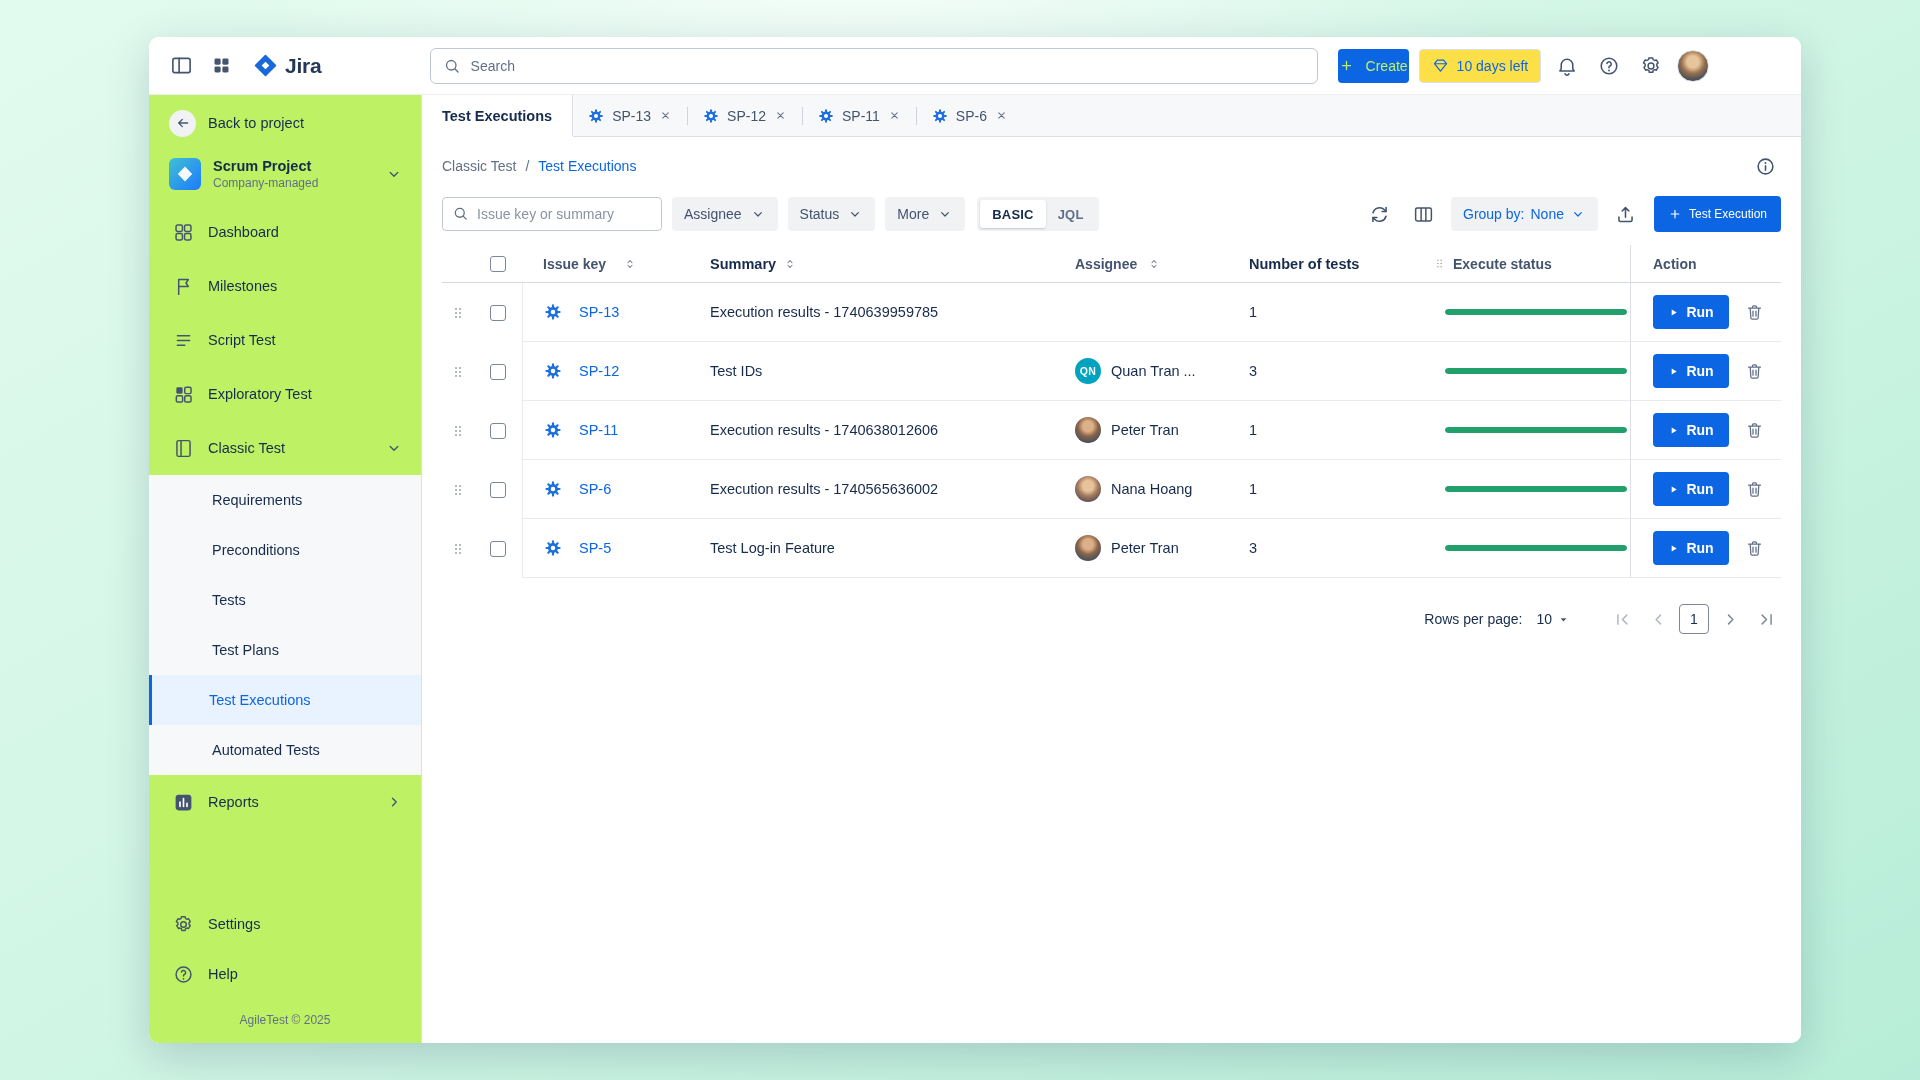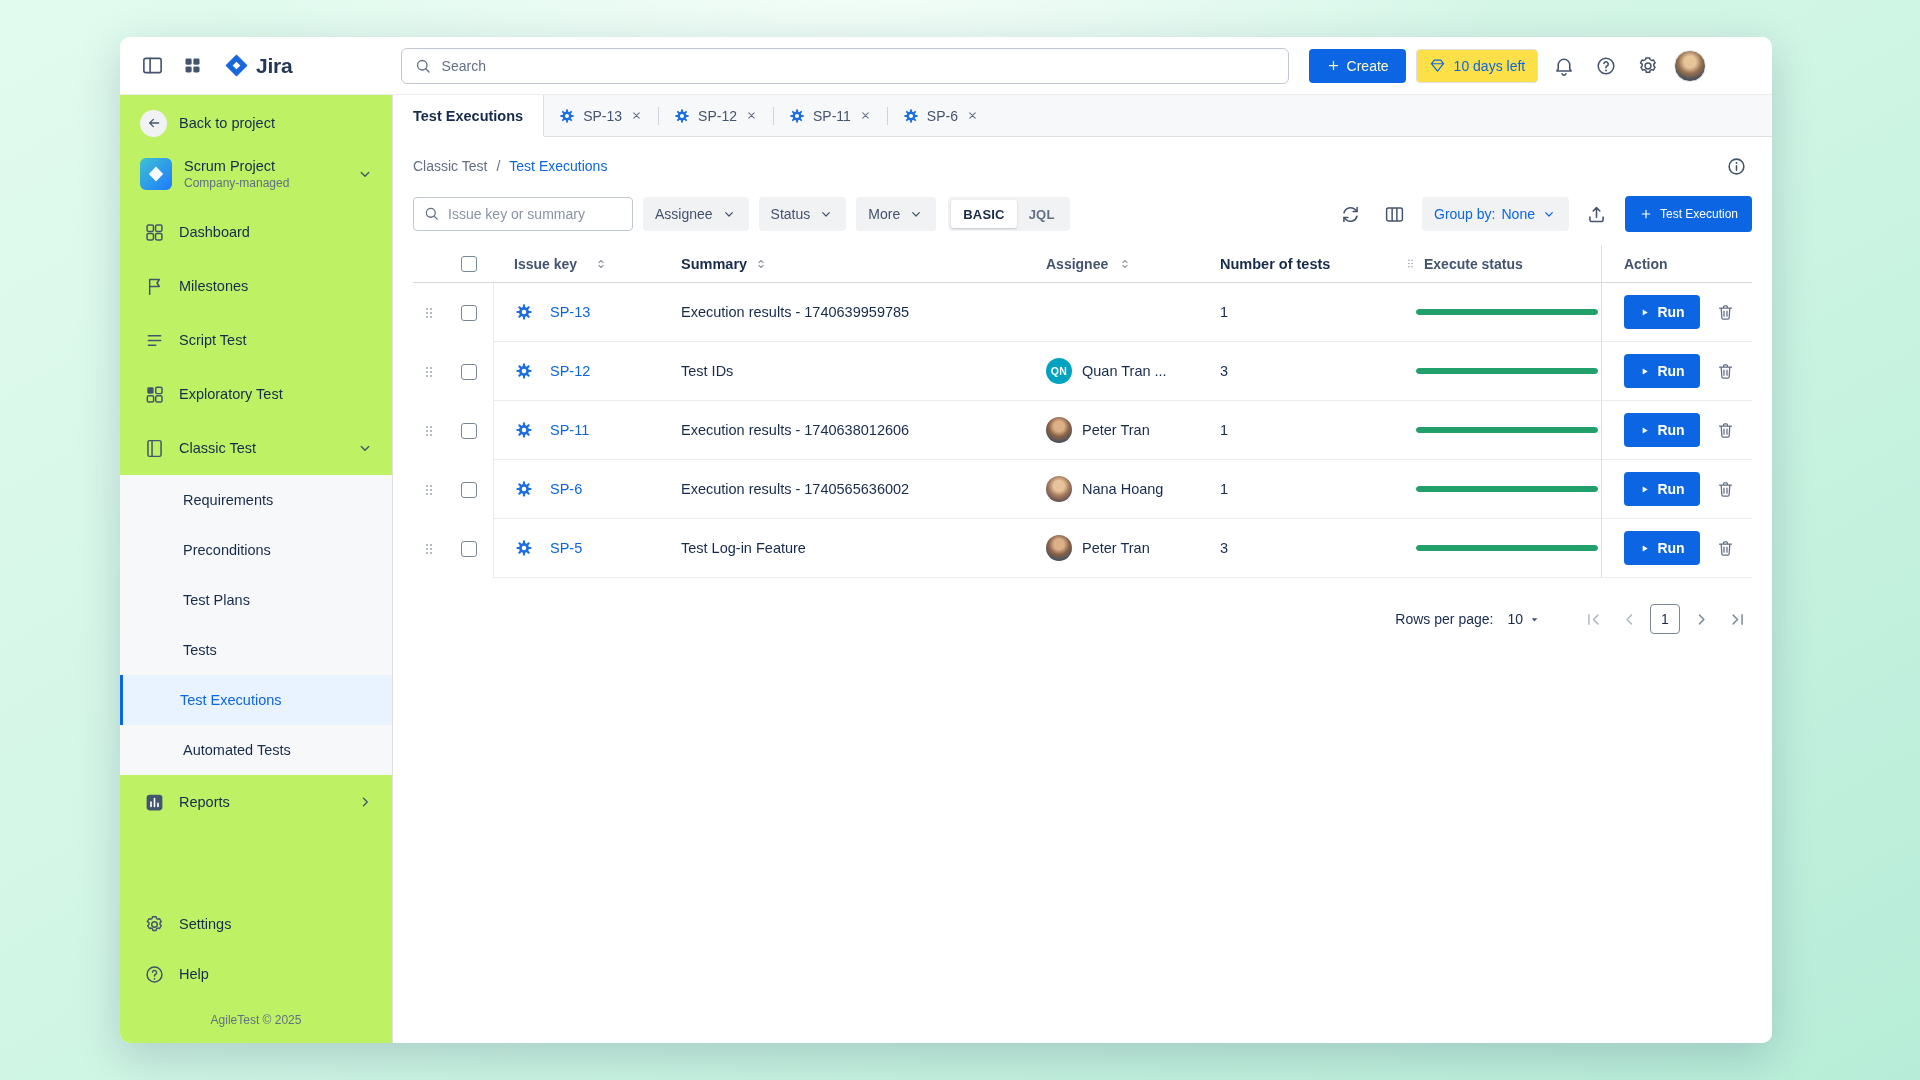--- a/index.html
+++ b/index.html
@@ -9,53 +9,53 @@
     font-family:"Liberation Sans",sans-serif;
     background:
       radial-gradient(1100px 520px at 45% -5%, rgba(255,255,255,.75) 0%, rgba(255,255,255,0) 60%),
       linear-gradient(150deg,#e2fbef 0%,#d2f6e6 45%,#b7edd8 100%);
     color:#172b4d;
   }
   svg{display:block}
   button{font-family:inherit;cursor:pointer}
 
   .window{
-    position:absolute;left:120px;top:37px;width:1652px;height:1006px;
+    position:absolute;left:149px;top:37px;width:1652px;height:1006px;
     background:#fff;border-radius:10px;overflow:hidden;
     box-shadow:0 12px 44px rgba(9,30,66,.18);
     display:flex;flex-direction:column;
   }
 
   
   .topbar{height:58px;flex:0 0 58px;display:flex;align-items:center;padding:0 16px;gap:8px;border-bottom:1px solid #eceef0;background:#fff}
   .icon-btn{width:32px;height:32px;display:flex;align-items:center;justify-content:center;background:transparent;border:none;border-radius:4px;color:#44546f;padding:0}
   .logo{display:flex;align-items:center;gap:7px;margin-left:8px}
   .logo-text{font-size:21px;font-weight:700;color:#253858;letter-spacing:-.2px}
   .search-wrap{width:888px;flex:0 1 888px;margin-left:100px;position:relative;height:36px}
   .search-wrap input{width:100%;height:100%;border:1px solid #c1c7d0;border-radius:6px;padding:0 12px 0 40px;font-size:14px;color:#172b4d;outline:none;font-family:inherit;background:#fff}
   .search-wrap input::placeholder{color:#626f86}
   .search-icon{position:absolute;left:13px;top:9px;color:#626f86}
   .topbar-right{display:flex;align-items:center;gap:10px;margin-left:12px}
-  .create-btn{height:34px;background:#0c66e4;color:#fef9c3;border:none;border-radius:4px;font-size:14px;font-weight:500;display:flex;align-items:center;gap:6px;padding:0 17px}
+  .create-btn{height:34px;background:#0c66e4;color:#bef264;border:none;border-radius:4px;font-size:14px;font-weight:500;display:flex;align-items:center;gap:12px;padding:0 1px}
   .trial-btn{height:34px;background:#fde047;color:#0c66e4;border:1px solid #dcdfe4;border-radius:4px;font-size:14px;font-weight:500;display:flex;align-items:center;gap:8px;padding:0 12px}
   .avatar{width:32px;height:32px;border-radius:50%;border:1px solid #e3e5e9}
   .photo-user{background:radial-gradient(circle at 50% 36%,#e8c49a 24%,#96704e 48%,#3e4a59 78%)}
 
   
   .body-row{flex:1;display:flex;min-height:0}
   .sidebar{width:273px;flex:0 0 273px;border-right:1px solid #dcdfe4;background:#bef264;display:flex;flex-direction:column;padding-top:8px}
   .main{flex:1;min-width:0;display:flex;flex-direction:column}
 
   
   .back-row{height:40px;display:flex;align-items:center;gap:12px;padding:0 16px 0 20px;cursor:pointer}
   .back-circle{width:27px;height:27px;border-radius:50%;background:#f1f2f4;display:flex;align-items:center;justify-content:center;color:#44546f}
   .back-label{font-size:14.5px;color:#172b4d;font-weight:500}
   .project-row{height:62px;display:flex;align-items:center;gap:12px;padding:0 18px 0 20px;cursor:pointer}
   .project-meta{display:flex;flex-direction:column;gap:2px}
-  .project-name{font-size:14.5px;font-weight:400;color:#172b4d}
+  .project-name{font-size:14.5px;font-weight:700;color:#172b4d}
   .project-type{font-size:12px;color:#626f86}
   .chev-right-auto{margin-left:auto;color:#44546f}
   .nav-item{height:54px;display:flex;align-items:center;gap:14px;padding:0 18px 0 24px;font-size:14.5px;color:#172b4d;cursor:pointer}
   .nav-icon{color:#44546f;flex:0 0 auto}
   .subnav{background:#f7f8f9}
   .subnav-item{height:50px;display:flex;align-items:center;padding:0 18px 0 60px;font-size:14.5px;color:#172b4d;cursor:pointer;border-left:3px solid transparent}
   .subnav-item.active{background:#e9f2ff;border-left-color:#0c66e4;padding-left:57px;color:#0c66e4;font-weight:500}
   .sidebar-bottom{margin-top:auto}
   .footer-text{font-size:12px;color:#626f86;text-align:center;padding:14px 0 16px}
 
@@ -448,24 +448,24 @@
         </div>
 
         <div class="subnav">
           <div class="subnav-item">
               <span>Requirements</span>
             </div>
           <div class="subnav-item">
               <span>Preconditions</span>
             </div>
           <div class="subnav-item">
+              <span>Tests</span>
+            </div>
+          <div class="subnav-item">
               <span>Test Plans</span>
-            </div>
-          <div class="subnav-item">
-              <span>Tests</span>
             </div>
           <div class="subnav-item active">
               <span>Test Executions</span>
             </div>
           <div class="subnav-item">
               <span>Automated Tests</span>
             </div>
         </div>
 
         <div class="nav-item">

